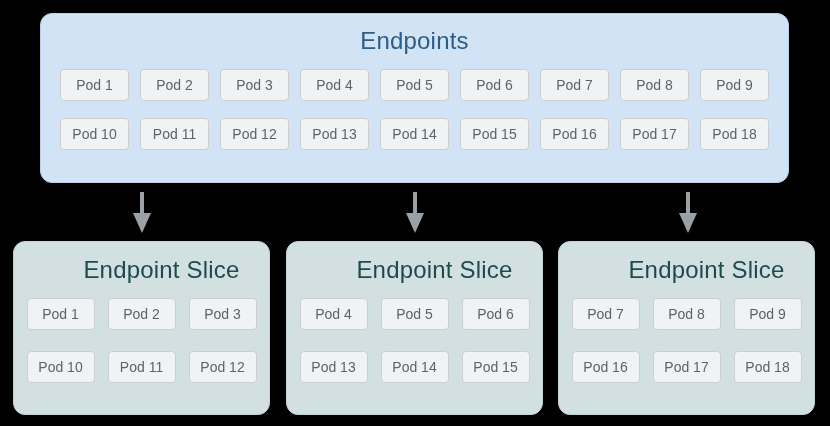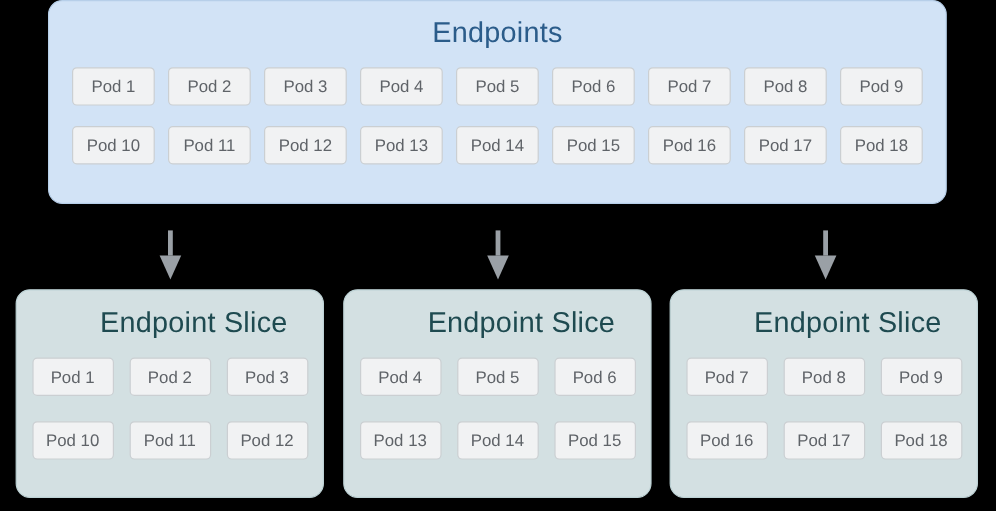--- a/index.html
+++ b/index.html
@@ -22,21 +22,21 @@
 
   
   .group-box {
     position: absolute;
     box-sizing: border-box;
     border-radius: 12px;
     text-align: center;
   }
   .endpoints-box {
     left: 40px;
-    top: 0;
+    top: 13px;
     width: 749px;
     height: 170px;
     background: #d2e3f6;
     border: 1px solid #b7cfe9;
   }
   .slice-box {
     top: 241px;
     width: 257px;
     height: 174px;
     background: #d3e0e2;

